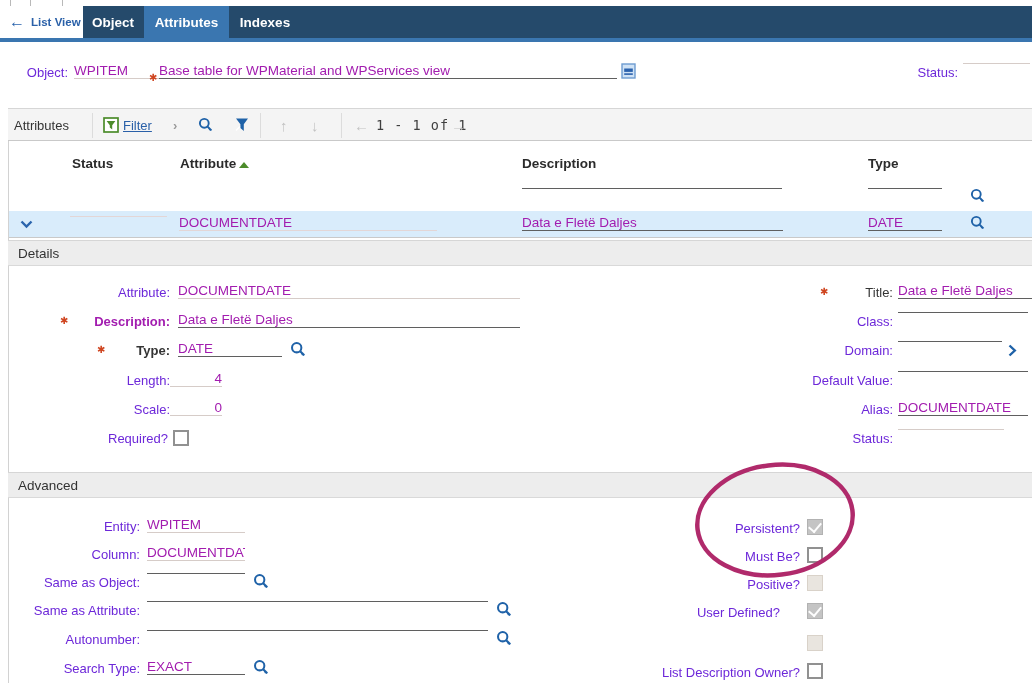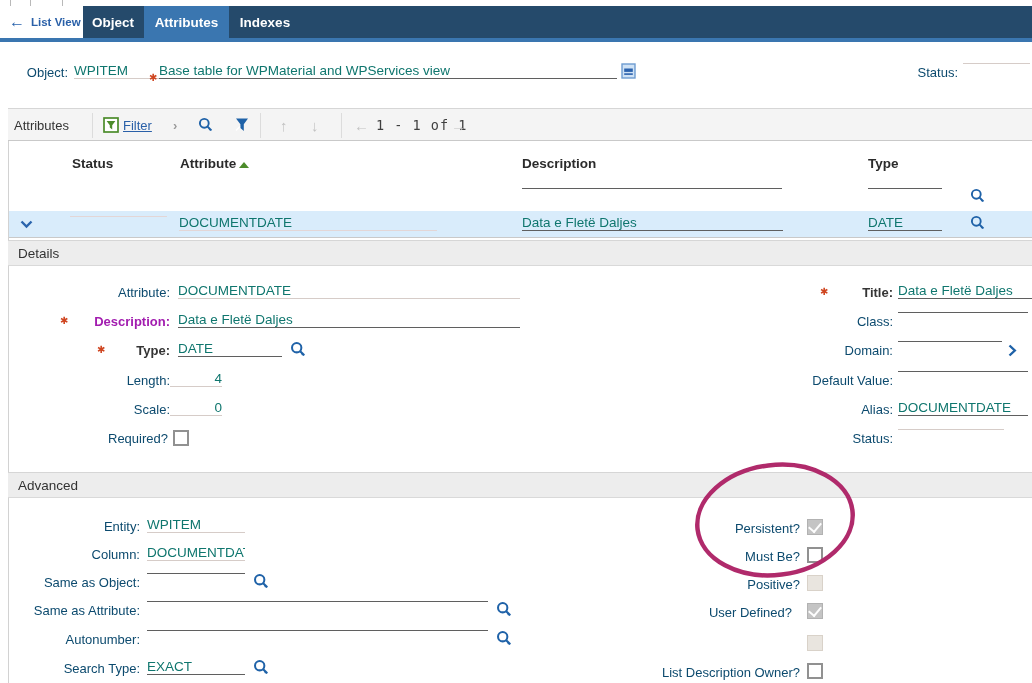--- a/index.html
+++ b/index.html
@@ -11,22 +11,22 @@
   .top-ticks span { position:absolute; top:0; width:1px; background:#b9b9b9; }
   .navbar { position:absolute; left:0; top:6px; width:1032px; height:32px; background:#254a6b; }
   .nav-strip { position:absolute; left:0; top:38px; width:1032px; height:4px; background:#3a76b0; }
   .listview { position:absolute; left:0; top:6px; width:83px; height:32px; background:#fff; display:flex; align-items:center; gap:6px; padding-left:9px; cursor:pointer; }
   .listview .arr { color:#2a64ad; font-size:16px; font-weight:bold; line-height:1; }
   .listview .txt { color:#2a60a8; font-size:11.5px; font-weight:bold; }
   .tab { position:absolute; top:6px; height:32px; display:flex; align-items:center; justify-content:center; color:#fff; font-size:13.5px; font-weight:600; cursor:pointer; }
   .tab.selected { background:#3a76b0; }
 
   
-  .lbl { position:absolute; color:#0c4a6e; font-size:13px; text-align:right; }
-  .val { position:absolute; color:#0f766e; font-size:13.5px; white-space:nowrap; overflow:hidden; }
+  .lbl { position:absolute; color:#6d28d9; font-size:13px; text-align:right; }
+  .val { position:absolute; color:#a21caf; font-size:13.5px; white-space:nowrap; overflow:hidden; }
   .u-edit { border-bottom:1px solid #5f5f5f; }
   .u-ro   { border-bottom:1px solid #d6ccc8; }
   .req-star { position:absolute; color:#cf4520; font-size:10px; }
 
   
   .toolbar { position:absolute; left:8px; top:108px; width:1024px; height:33px; background:#f4f4f4; border-top:1px solid #d6d6d6; border-bottom:1px solid #c9c9c9; }
   .toolbar .sep { position:absolute; top:4px; width:1px; height:25px; background:#dcdcdc; }
   .tb-item { position:absolute; top:0; height:32px; display:flex; align-items:center; }
   .tb-label { color:#333; font-size:13px; }
   .link { color:#2a60a8; font-size:13px; text-decoration:underline; cursor:pointer; }
@@ -196,21 +196,21 @@
   <span class="lbl" style="left:40px;top:373px;width:130px">Length:</span>
   <span class="val" style="left:170px;top:371px;width:52px;text-align:right;border-bottom:1px solid #d6ccc8">4</span>
 
   <span class="lbl" style="left:40px;top:402px;width:130px">Scale:</span>
   <span class="val" style="left:170px;top:400px;width:52px;text-align:right;border-bottom:1px solid #d6ccc8">0</span>
 
   <span class="lbl" style="left:40px;top:431px;width:128px">Required?</span>
   <div class="cb enabled" style="left:173px;top:430px"></div>
 
   <span class="req-star" style="left:820px;top:286px">✱</span>
-  <span class="lbl" style="left:763px;top:285px;width:130px;font-weight:bold;color:#353535">Title:</span>
+  <span class="lbl" style="left:763px;top:285px;width:130px;font-weight:normal;color:#353535">Title:</span>
   <span class="val u-edit" style="left:898px;top:283px;width:134px">Data e Fletë Daljes</span>
 
   <span class="lbl" style="left:763px;top:314px;width:130px">Class:</span>
   <span class="val u-edit" style="left:898px;top:312px;width:130px"></span>
 
   <span class="lbl" style="left:763px;top:343px;width:130px">Domain:</span>
   <span class="val u-edit" style="left:898px;top:341px;width:104px"></span>
   <span class="icon" style="left:1008px;top:344px">
     <svg width="9" height="13" viewBox="0 0 9 13">
         <path d="M1.5 1.5 L6.8 6.5 L1.5 11.5" fill="none" stroke="#1f62a8" stroke-width="2.4"></path>
@@ -276,21 +276,21 @@
 
   <span class="lbl" style="left:600px;top:521px;width:200px">Persistent?</span>
   <div class="cb checked ro" style="left:807px;top:519px"></div>
 
   <span class="lbl" style="left:600px;top:549px;width:200px">Must Be?</span>
   <div class="cb enabled" style="left:807px;top:547px"></div>
 
   <span class="lbl" style="left:600px;top:577px;width:200px">Positive?</span>
   <div class="cb ro" style="left:807px;top:575px"></div>
 
-  <span class="lbl" style="left:592px;top:605px;width:200px">User Defined?</span>
+  <span class="lbl" style="left:580px;top:605px;width:200px">User Defined?</span>
   <div class="cb checked ro" style="left:807px;top:603px"></div>
 
   <div class="cb ro" style="left:807px;top:635px"></div>
 
   <span class="lbl" style="left:600px;top:665px;width:200px">List Description Owner?</span>
   <div class="cb enabled" style="left:807px;top:663px"></div>
 
   <svg class="annotation" width="172" height="126">
     <ellipse cx="85" cy="62" rx="78" ry="55" fill="none" stroke="#b02a6b" stroke-width="4.5" transform="rotate(-7 85 62)"></ellipse>
   </svg>

